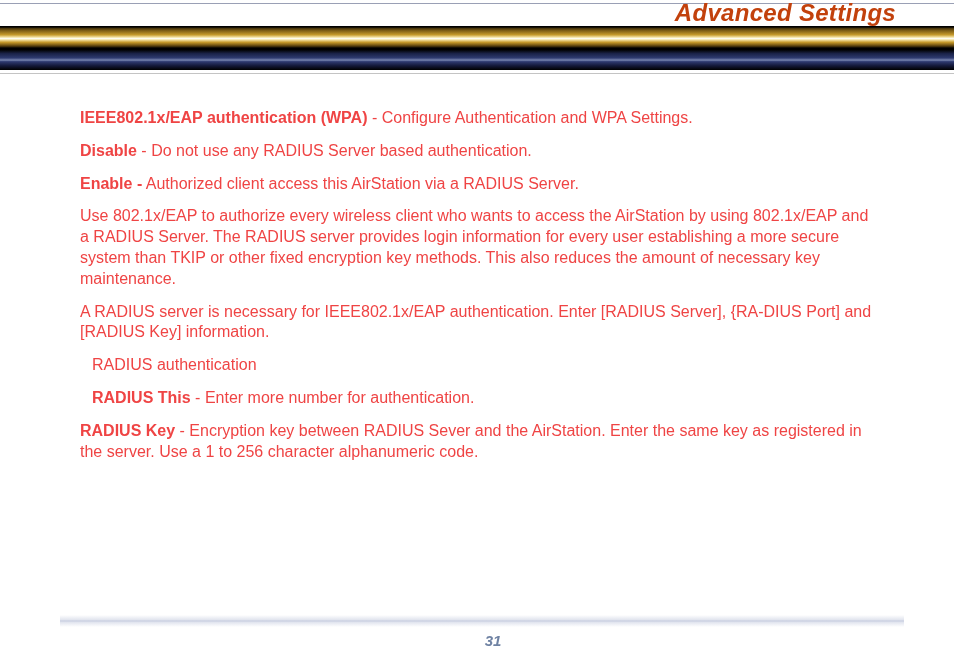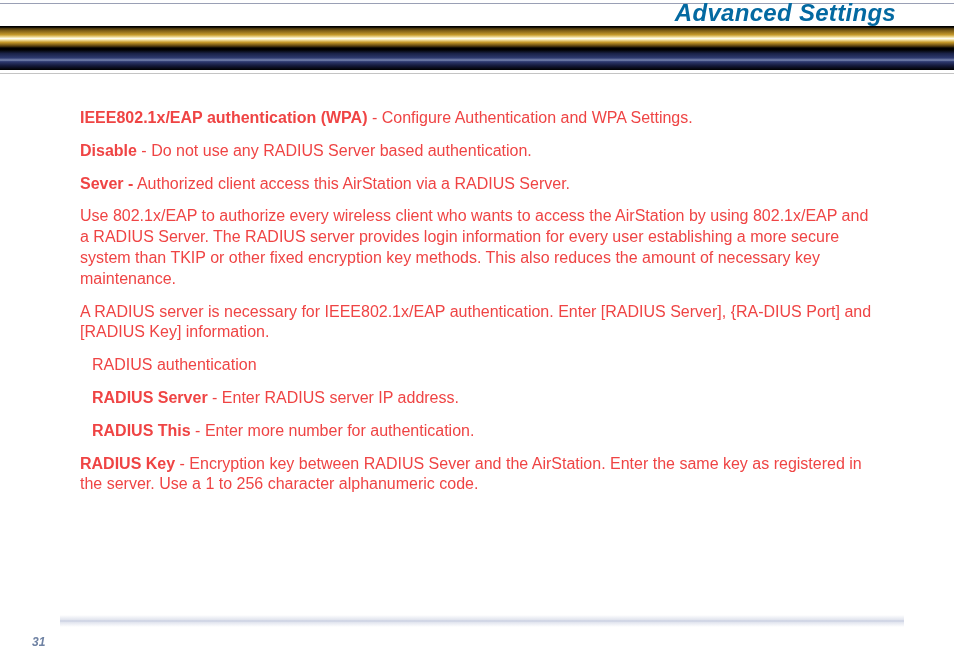--- a/index.html
+++ b/index.html
@@ -62,21 +62,21 @@
     height: 1px;
     background: #c4c4c4;
   }
   .title {
     position: absolute;
     top: -1px;
     right: 58px;
     font-size: 24px;
     font-weight: bold;
     font-style: italic;
-    color: #0369a1;
+    color: #c2410c;
     letter-spacing: 0.3px;
   }
 
   .content {
     position: absolute;
     top: 108px;
     left: 80px;
     width: 800px;
     font-size: 16px;
     line-height: 1.3;
@@ -101,25 +101,25 @@
       rgba(120,135,180,0.0) 0%,
       rgba(120,135,180,0.25) 45%,
       rgba(120,135,180,0.75) 50%,
       rgba(120,135,180,0.25) 55%,
       rgba(120,135,180,0.0) 100%);
   }
   .page-number {
     position: absolute;
     left: 0; right: 0;
     bottom: 12px;
-    text-align: left;
+    text-align: center;
     font-weight: bold;
     font-style: italic;
     color: #6f82a3;
-    font-size: 12px;
+    font-size: 15px;
     margin-left: 32px;
   }
 </style>
 </head>
 <body>
 
 <div class="page">
 
   <div class="header">
     <div class="rule-top"></div>
@@ -133,31 +133,28 @@
 
     <p>
       <span class="b">IEEE802.1x/EAP authentication (WPA)</span><span> - Configure Authentication and WPA Settings.</span>
     </p>
 
     <p>
       <span class="b">Disable</span><span> - Do not use any RADIUS Server based authentication.</span>
     </p>
 
     <p>
-      <span class="b">Sever -</span><span> Authorized client access this AirStation via a RADIUS Server.</span>
+      <span class="b">Enable -</span><span> Authorized client access this AirStation via a RADIUS Server.</span>
     </p>
 
     <p>Use 802.1x/EAP to authorize every wireless client who wants to access the AirStation by using 802.1x/EAP and a RADIUS Server.  The RADIUS server provides login information for every user establishing a more secure system than TKIP or other fixed encryption key methods.  This also reduces the amount of necessary key maintenance.</p>
 
     <p>A RADIUS server is necessary for IEEE802.1x/EAP authentication. Enter [RADIUS Server], {RA-DIUS Port] and [RADIUS Key] information.</p>
 
     <p class="tight">RADIUS authentication</p>
-    <p class="tight">
-      <span class="b">RADIUS Server</span><span> - Enter RADIUS server IP address.</span>
-    </p>
     <p class="tight">
       <span class="b">RADIUS This</span><span> - Enter more number for authentication.</span>
     </p>
     <p>
       <span class="b">RADIUS Key</span><span> - Encryption key between RADIUS Sever and the AirStation. Enter the same key as registered in the server.  Use a 1 to 256 character alphanumeric code.</span>
     </p>
 
   </div>
 
   <div class="footer">

